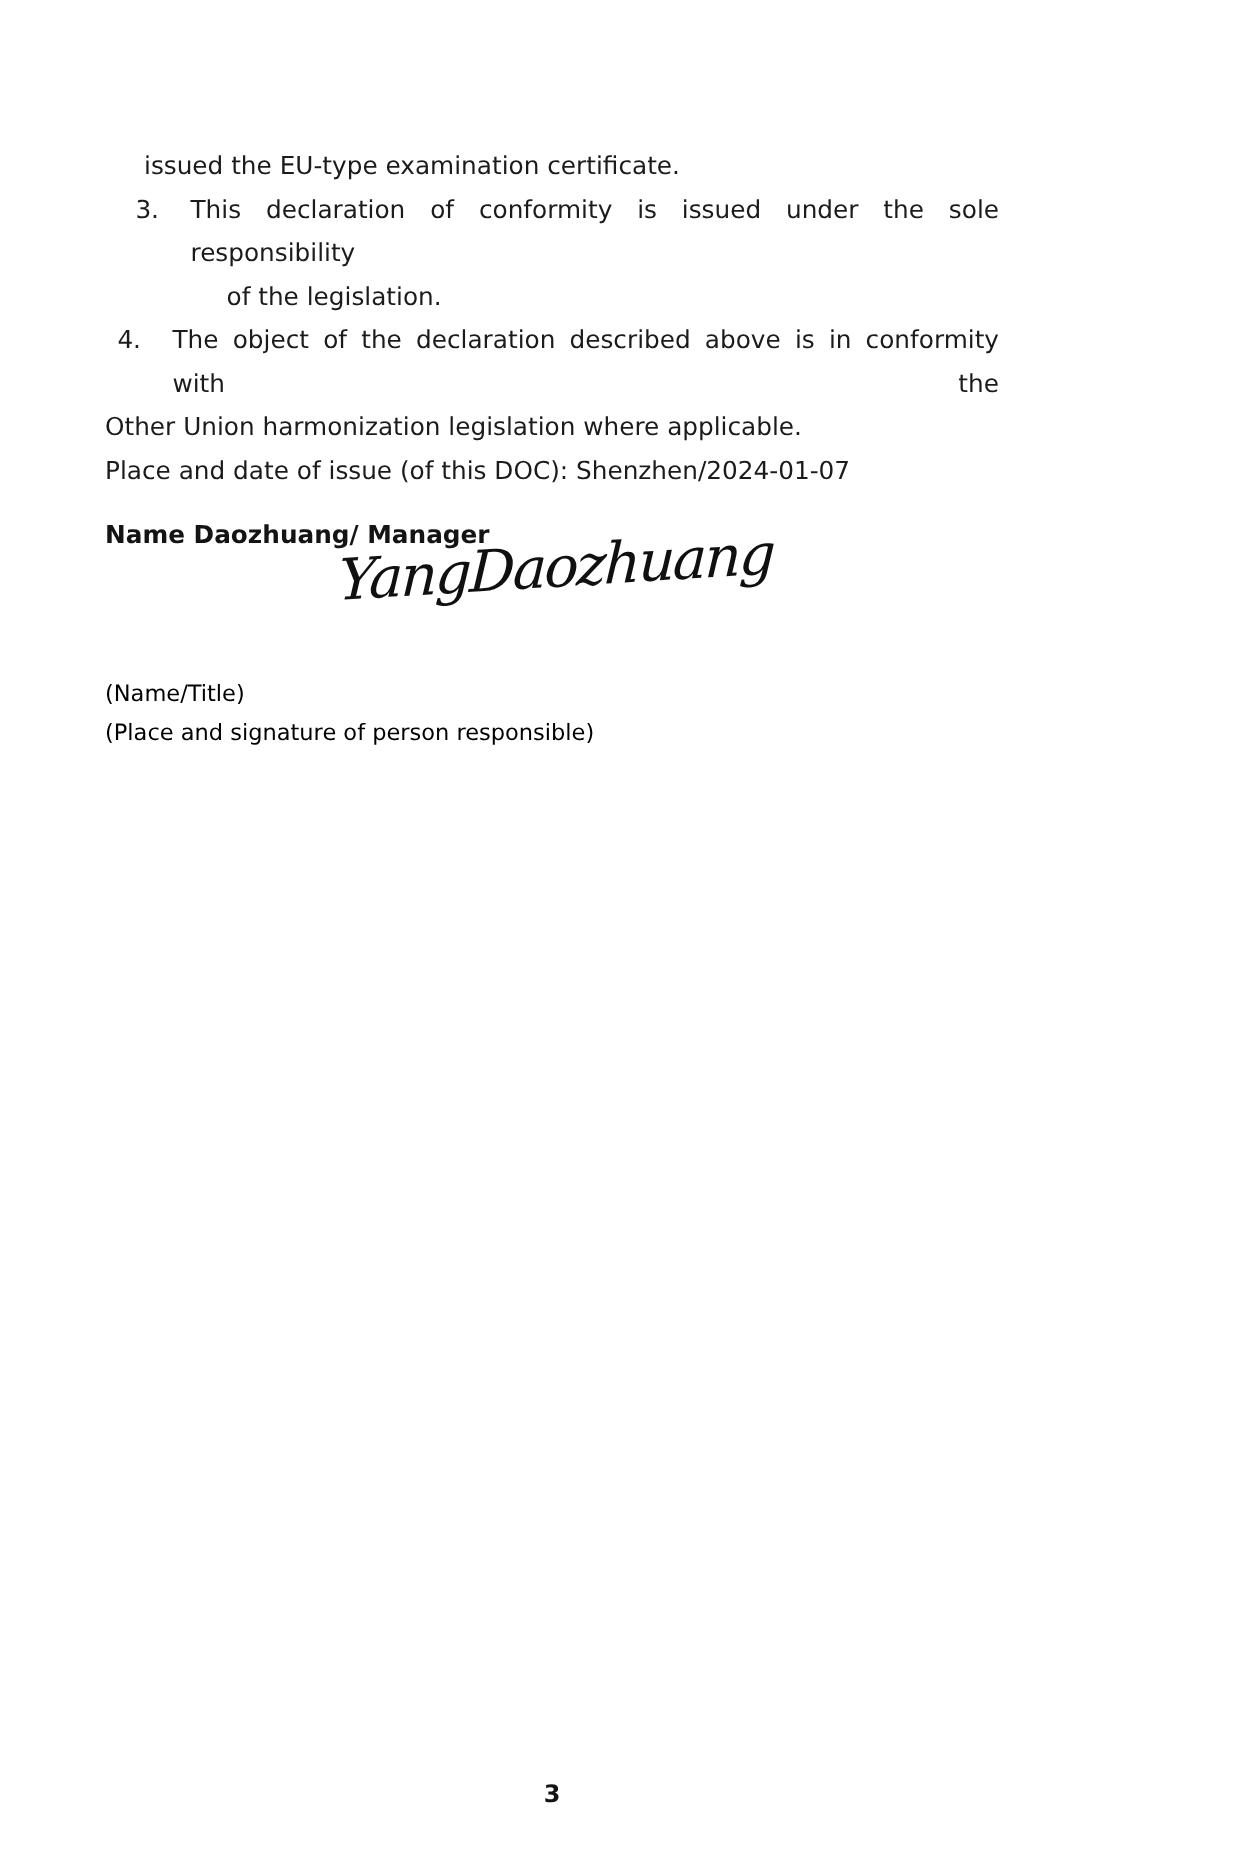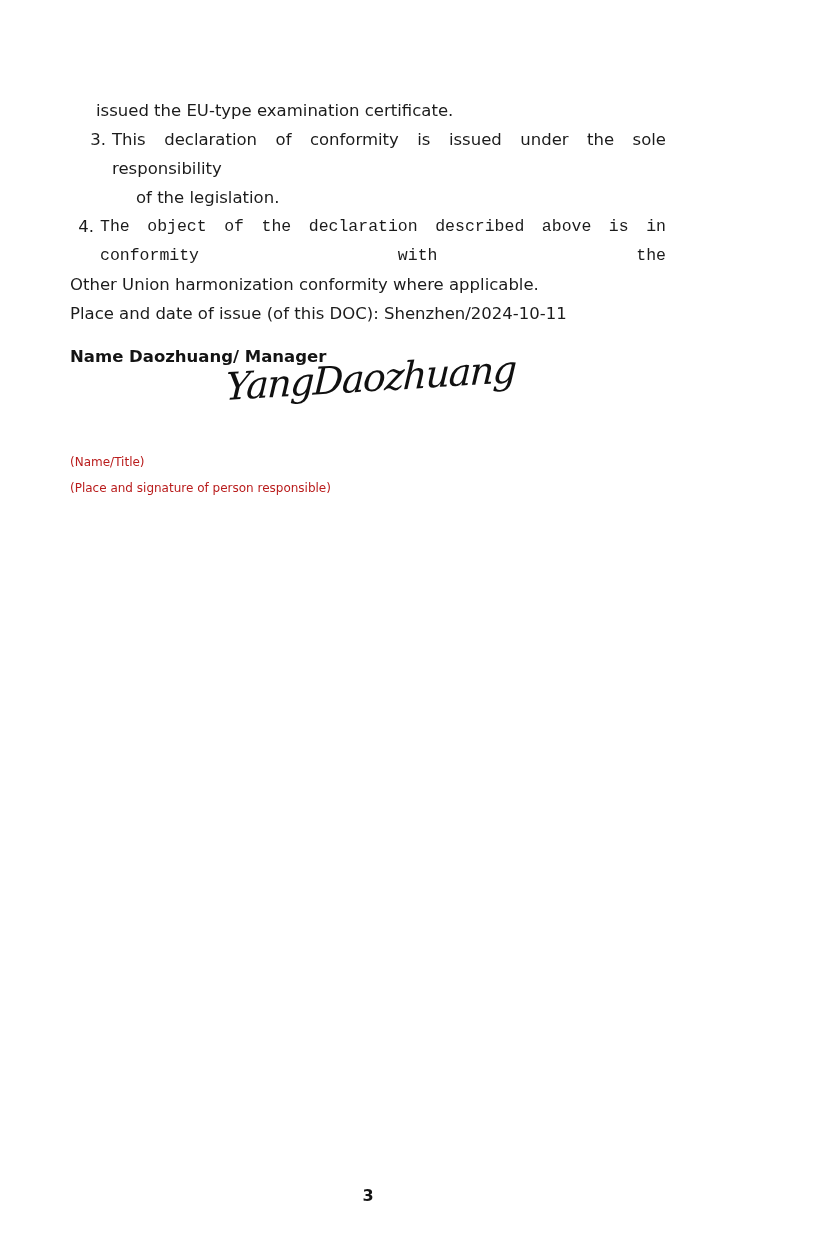--- a/index.html
+++ b/index.html
@@ -41,32 +41,32 @@
   }
   .num-item .num {
     flex: 0 0 auto;
     text-align: right;
   }
   .num-3 .num { width: 36px; }
   .num-4 .num { width: 24px; }
   .num-item .txt {
     flex: 1 1 auto;
     padding-left: 6px;
+    margin-left: 15px;
   }
   .item3-l1 {
     text-align: justify;
     text-align-last: justify;
   }
   .item3-l2 {
     padding-left: 24px;
   }
   .item4-l1 {
     text-align: justify;
     text-align-last: justify;
-    font-family: Liberation Mono, monospace;
   }
   .item4-l2 {
     padding-left: 28px;
   }
   .plain-line {
     padding-left: 0;
   }
   .signer-name {
     font-size: 16.5px;
     line-height: 29px;
@@ -92,23 +92,23 @@
     white-space: nowrap;
   }
   .sig-underline {
     position: absolute;
     left: 158px;
     top: 52px;
     width: 290px;
     height: 0;
   }
   .name-title {
-    font-size: 12px;
+    font-size: 15px;
     line-height: 26px;
-    color: #b91c1c;
+    color: #000000;
   }
   .footer-page {
     position: absolute;
     left: 0;
     right: 0;
     bottom: 36px;
     text-align: center;
     font-size: 16px;
     font-weight: 700;
     color: #141414;
@@ -131,23 +131,23 @@
       </div>
     </div>
 
     <div class="num-item num-4">
       <div class="num">4.</div>
       <div class="txt">
         <div class="item4-l1">The object of the declaration described above is in conformity with the</div>
       </div>
     </div>
 
-    <div class="line plain-line">Other Union harmonization conformity where applicable.</div>
+    <div class="line plain-line">Other Union harmonization legislation where applicable.</div>
 
-    <div class="line plain-line">Place and date of issue (of this DOC): Shenzhen/2024-10-11</div>
+    <div class="line plain-line">Place and date of issue (of this DOC): Shenzhen/2024-01-07</div>
 
     <div class="signer-name">Name Daozhuang/ Manager</div>
 
     <div class="signature-area">
       <div class="signature">YangDaozhuang</div>
       <div class="sig-underline"></div>
     </div>
 
     <div class="name-title">(Name/Title)</div>
 

